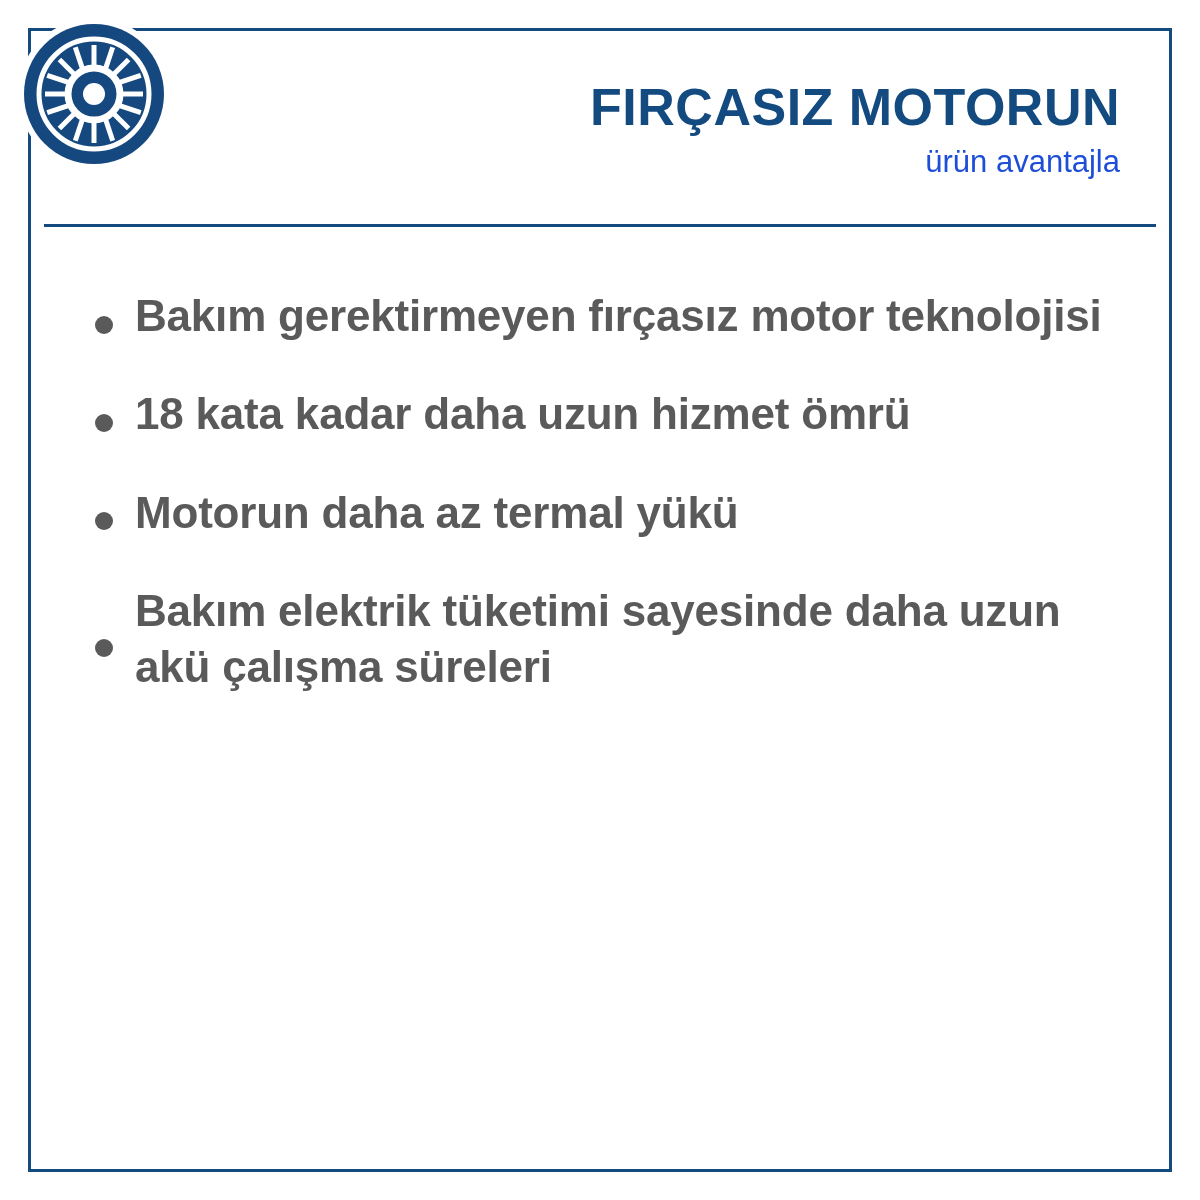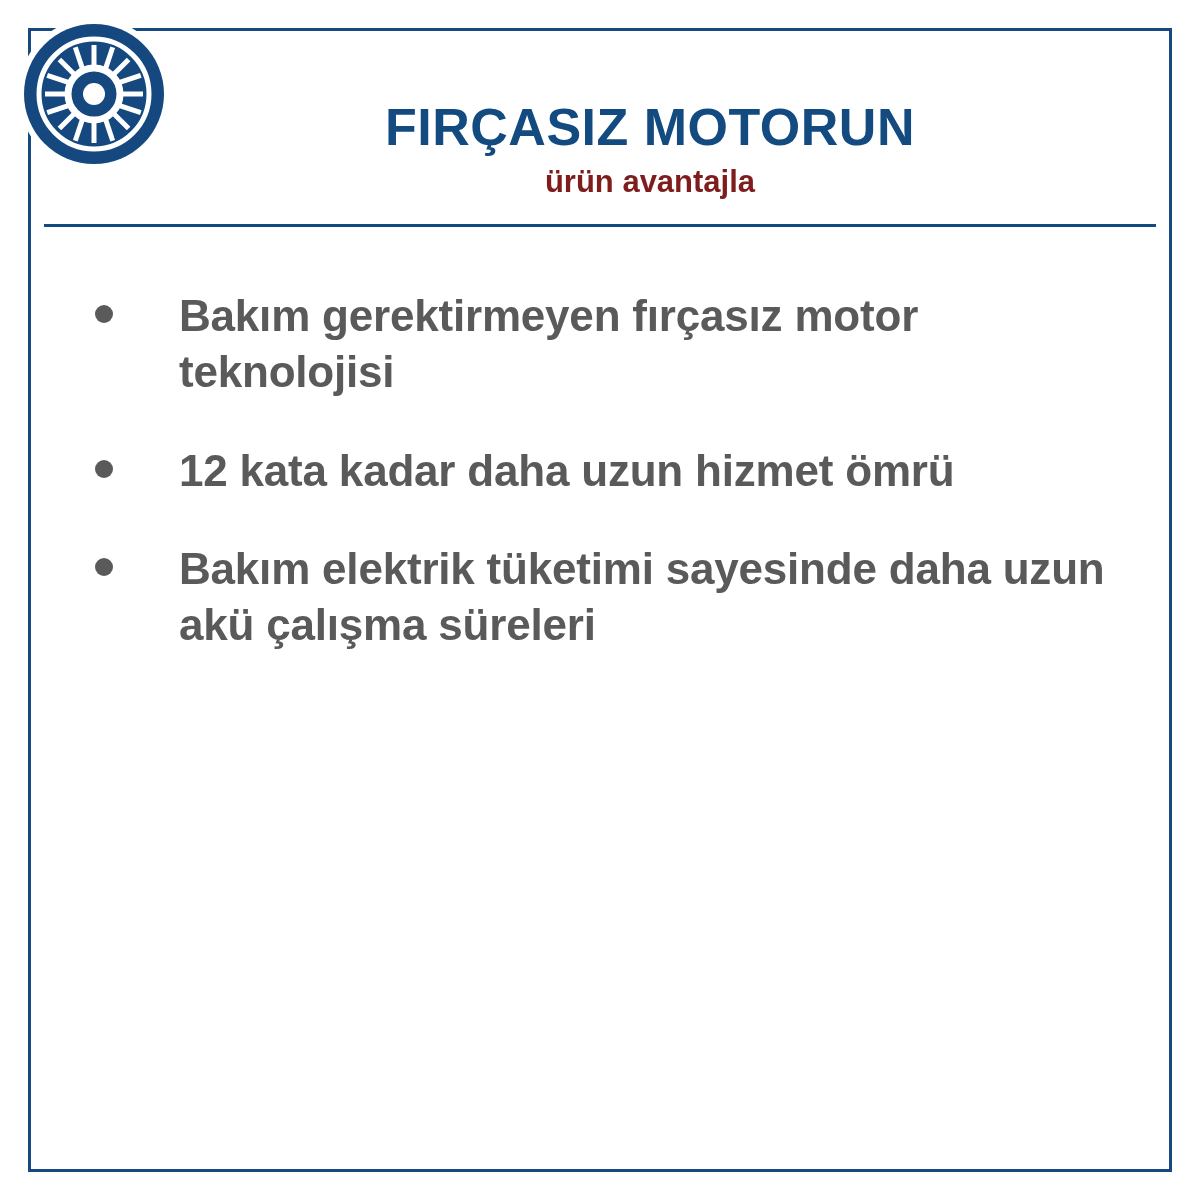--- a/index.html
+++ b/index.html
@@ -60,38 +60,37 @@
   .badge-inner svg {
     display: block;
   }
 
   
   .header {
     position: absolute;
     left: 180px;
     top: 80px;
     width: 940px;
-    text-align: center;
+    text-align: right;
     z-index: 4;
-    margin-top: 20px;
   }
   .title {
     font-size: 52px;
     font-weight: bold;
     color: #134a80;
     letter-spacing: 0.5px;
     line-height: 1.05;
     margin: 0;
     padding: 0;
     white-space: nowrap;
   }
   .subtitle {
     font-size: 31px;
-    font-weight: bold;
-    color: #7f1d1d;
+    font-weight: normal;
+    color: #1d4ed8;
     margin: 10px 0 0 0;
     padding: 0;
     line-height: 1.1;
   }
 
   
   .divider {
     position: absolute;
     left: 44px;
     top: 224px;
@@ -104,23 +103,22 @@
   
   .list {
     position: absolute;
     left: 95px;
     top: 288px;
     width: 1010px;
     z-index: 3;
   }
   .list-item {
     display: flex;
-    align-items: flex-start;
+    align-items: center;
     margin-bottom: 42px;
-    gap: 44px;
   }
   .list-item:last-child {
     margin-bottom: 0;
   }
   .bullet {
     flex: 0 0 auto;
     width: 18px;
     height: 18px;
     border-radius: 50%;
     background: #5a5a5a;
@@ -177,21 +175,25 @@
 
   <div class="divider"></div>
 
   <div class="list">
     <div class="list-item">
       <span class="bullet"></span>
       <span class="item-text">Bakım gerektirmeyen fırçasız motor teknolojisi</span>
     </div>
     <div class="list-item">
       <span class="bullet"></span>
-      <span class="item-text">12 kata kadar daha uzun hizmet ömrü</span>
+      <span class="item-text">18 kata kadar daha uzun hizmet ömrü</span>
+    </div>
+    <div class="list-item">
+      <span class="bullet"></span>
+      <span class="item-text">Motorun daha az termal yükü</span>
     </div>
     <div class="list-item">
       <span class="bullet"></span>
       <span class="item-text">Bakım elektrik tüketimi sayesinde daha uzun akü çalışma süreleri</span>
     </div>
   </div>
 
 </div>
 
 </body></html>

